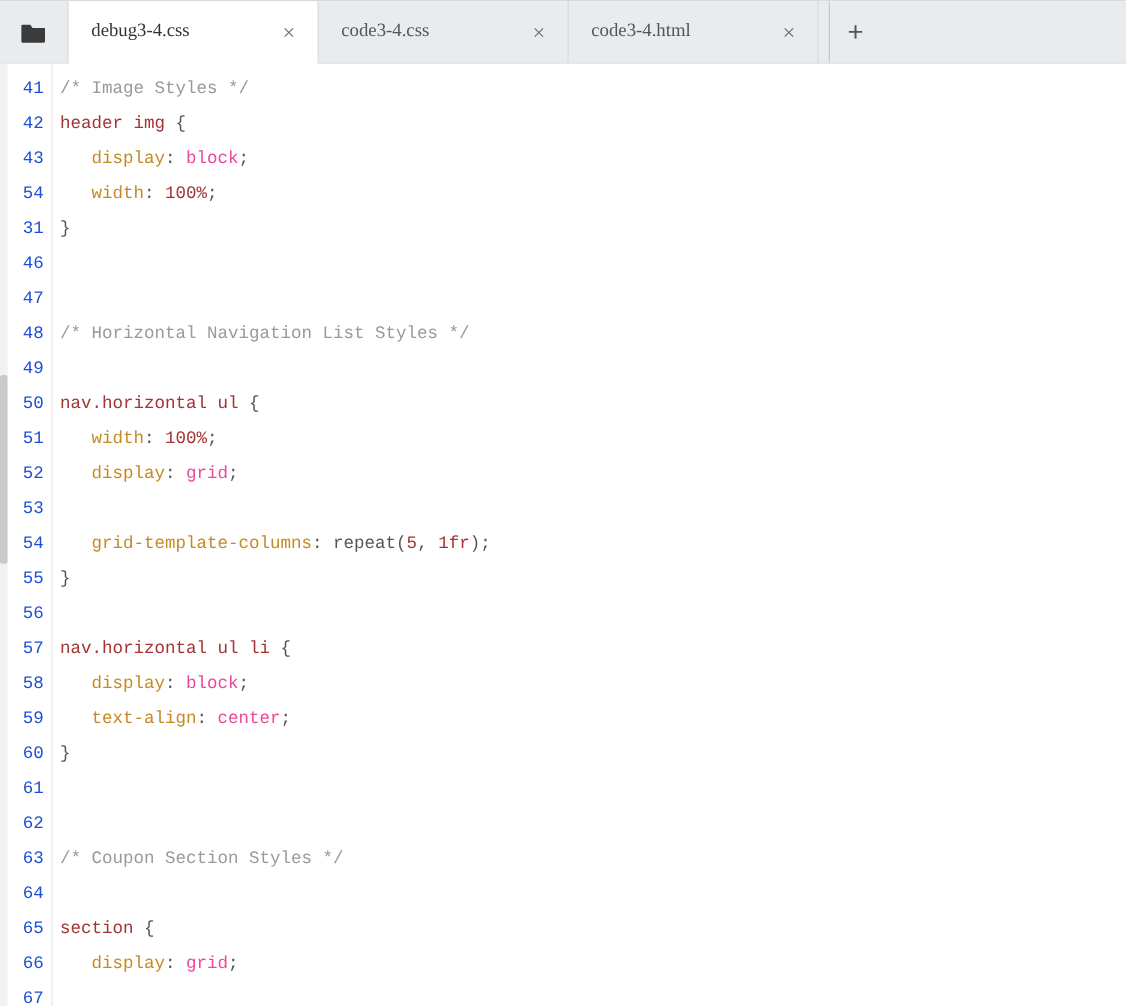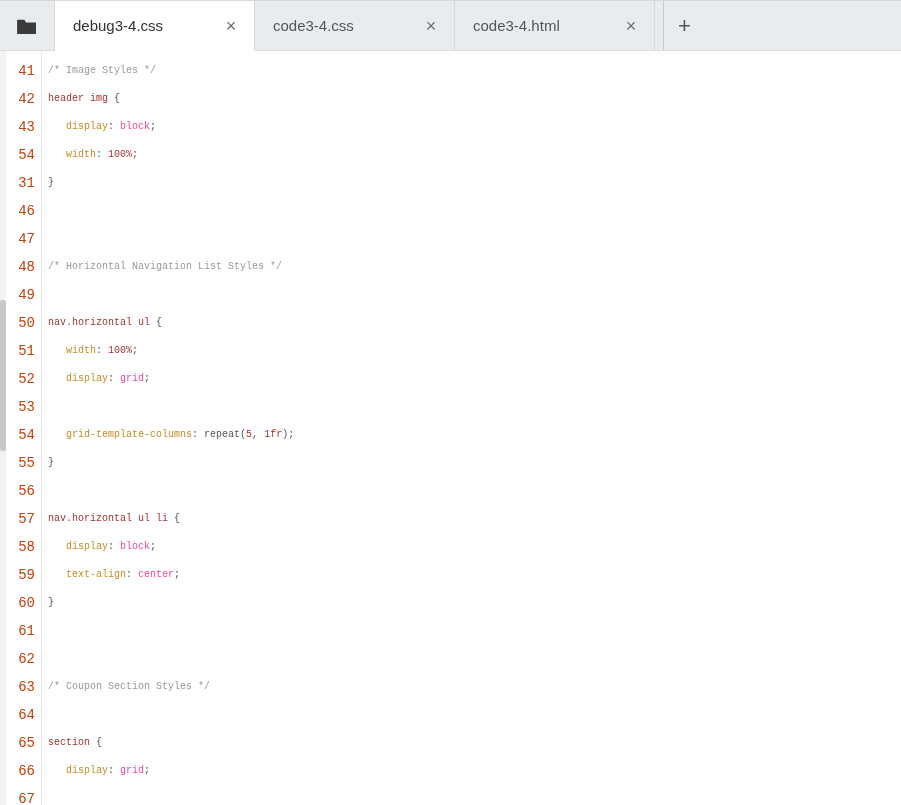--- a/index.html
+++ b/index.html
@@ -32,21 +32,21 @@
     cursor: pointer;
   }
   .folder-btn svg { width: 22px; height: 18px; fill: #3b3b3b; }
   .tab {
     display: flex; align-items: center;
     padding: 0 14px 0 18px;
     gap: 20px;
     color: #555;
     border-right: 1px solid #d9d9d9;
     cursor: pointer;
-    font-family: Liberation Sans, sans-serif;
+    font-family: Liberation Serif, serif;
     font-size: 15px;
     min-width: 200px;
     justify-content: space-between;
   }
   .tab.active {
     background: #ffffff;
     color: #333;
     border-bottom: 1px solid #fff;
     margin-bottom: -1px;
   }
@@ -82,37 +82,37 @@
     position: absolute;
     left: 0; width: 6px;
     background: #c9c9c9;
     border-radius: 2px;
   }
   .gutter {
     width: 36px;
     background: #ffffff;
     border-right: 1px solid #e8e8e8;
     text-align: right;
-    color: #c2410c;
+    color: #1d4ed8;
     padding-top: 6px;
     user-select: none;
   }
   .gutter div {
     height: 28px; line-height: 28px;
     padding-right: 6px;
     font-size: 14px;
   }
   .code {
     flex: 1;
     padding-top: 6px;
     padding-left: 6px;
     white-space: pre;
     color: #333;
     line-height: 28px;
-    font-size: 10px;
+    font-size: 14px;
   }
   .code .line { height: 28px; }
   .tok-comment { color: #9a9a9a; }
   .tok-sel { color: #a23434; }
   .tok-prop { color: #c58a23; margin-top: 26px; }
   .tok-punc { color: #555; }
   .tok-val { color: #ec4899; }
   .tok-func { color: #555; }
   .tok-num { color: #a23434; }
 </style>

